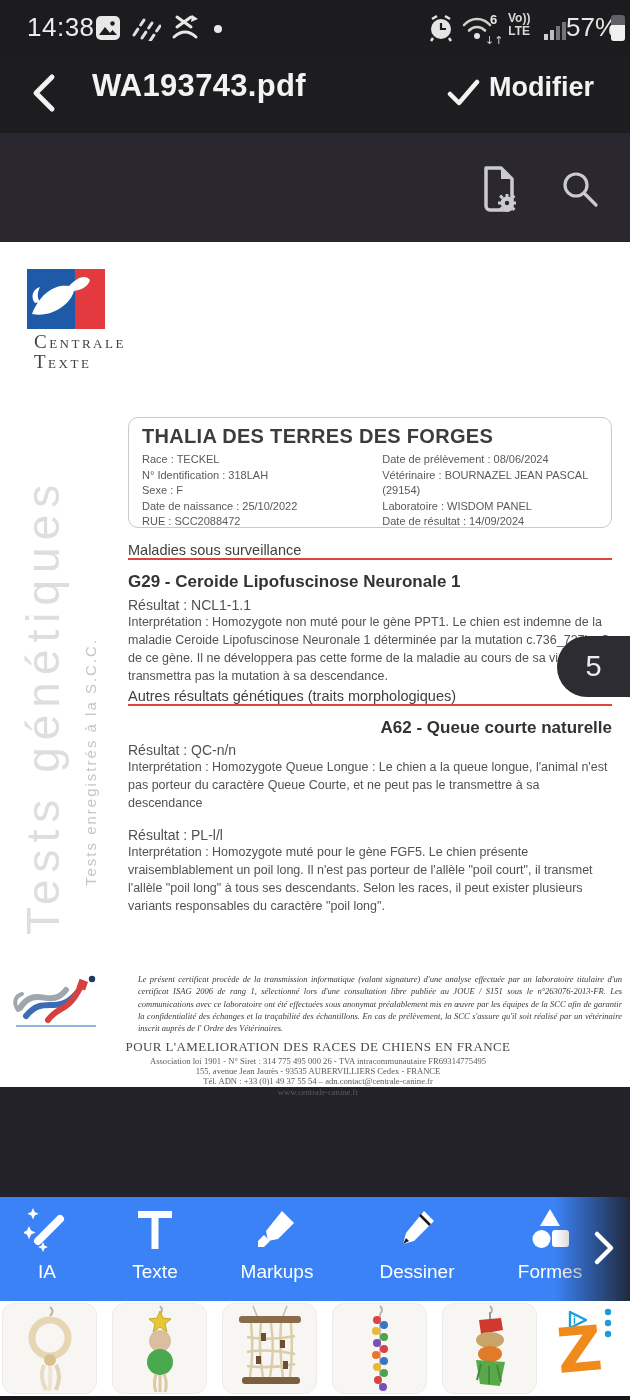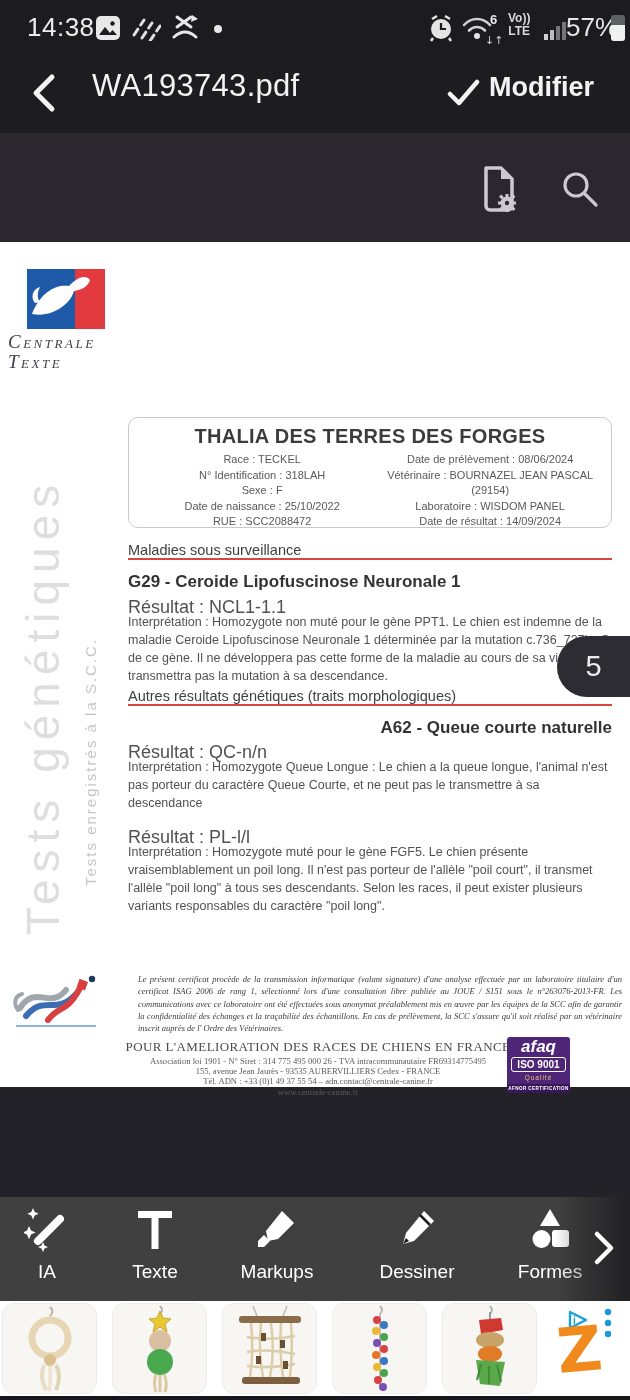--- a/index.html
+++ b/index.html
@@ -11,69 +11,69 @@
   .sb-time{position:absolute;left:27px;top:12px;font-size:26px;font-weight:500;color:#ececec;letter-spacing:0.5px;}
   .sb-icon{position:absolute;}
   .sb-volte{position:absolute;left:508px;top:12px;color:#d9d9d9;font-size:12px;font-weight:700;line-height:13px;text-align:center;}
   .sb-batt-pct{position:absolute;left:566px;top:12px;font-size:26px;color:#e6e6e6;font-weight:500;}
   .sb-battery{position:absolute;left:611px;top:15px;width:14px;height:26px;border-radius:3px;background:#5f5f66;overflow:hidden;}
   .sb-battery .fill{position:absolute;left:0;bottom:0;width:100%;height:62%;background:#f0f0f0;}
 
   
   .app-header{position:absolute;left:0;top:56px;width:630px;height:77px;background:#1d1c1f;}
   .hdr-back{position:absolute;left:28px;top:15px;}
-  .hdr-title{position:absolute;left:92px;top:12px;font-size:31px;font-weight:400;color:#f3f3f3;letter-spacing:0.3px;}
+  .hdr-title{position:absolute;left:92px;top:12px;font-size:31px;font-weight:700;color:#f3f3f3;letter-spacing:0.3px;}
   .hdr-check{position:absolute;left:447px;top:22px;}
   .hdr-modifier{position:absolute;left:489px;top:16px;font-size:27px;font-weight:700;color:#f3f3f3;}
 
   
   .doc-toolbar{position:absolute;left:0;top:133px;width:630px;height:109px;background:#2a282e;}
   .dt-doc{position:absolute;left:477px;top:32px;}
   .dt-search{position:absolute;left:559px;top:35px;}
 
   
   .page{position:absolute;left:0;top:242px;width:630px;height:845px;background:#ffffff;}
 
   .cc-logo{position:absolute;left:27px;top:27px;}
-  .cc-logo-text{position:absolute;left:8px;top:90px;font-family:"Liberation Serif",serif;font-variant:small-caps;font-size:19px;line-height:20px;letter-spacing:2.5px;color:#41414b;font-style:italic;}
+  .cc-logo-text{position:absolute;left:34px;top:90px;font-family:"Liberation Serif",serif;font-variant:small-caps;font-size:19px;line-height:20px;letter-spacing:2.5px;color:#41414b;}
 
   .wm-large{position:absolute;left:16px;top:168px;height:525px;writing-mode:vertical-rl;transform:rotate(180deg);font-size:46px;font-weight:300;letter-spacing:7px;color:#dedede;white-space:nowrap;}
   .wm-small{position:absolute;left:82px;top:292px;height:352px;writing-mode:vertical-rl;transform:rotate(180deg);font-size:15px;letter-spacing:2px;color:#c6c6c6;white-space:nowrap;}
 
-  .info-box{position:absolute;left:128px;top:175px;width:484px;height:111px;border:1px solid #c9c9c9;border-radius:10px;box-sizing:border-box;padding:7px 13px 5px 13px;text-align:center;}
+  .info-box{position:absolute;left:128px;top:175px;width:484px;height:111px;border:1px solid #c9c9c9;border-radius:10px;box-sizing:border-box;padding:7px 13px 5px 13px;}
   .info-name{font-size:20px;font-weight:600;color:#3c3c3c;letter-spacing:0.3px;}
   .info-cols{display:flex;margin-top:4px;}
   .info-col{font-size:11px;line-height:15.6px;color:#595959;}
   .info-col.left{width:245px;}
   .info-col.right{width:220px;}
 
   .section-head{position:absolute;left:128px;width:484px;font-size:14.5px;color:#3f3f3f;border-bottom:2px solid #d9473c;}
   .sec1{top:300px;}
   .sec2{top:446px;}
 
   .test-name{position:absolute;left:128px;width:484px;font-size:17px;font-weight:600;color:#333;}
-  .test-result{position:absolute;left:128px;width:484px;font-size:18px;color:#525252;}
+  .test-result{position:absolute;left:128px;width:484px;font-size:14px;color:#525252;}
   .test-interp{position:absolute;left:128px;width:482px;font-size:12.5px;line-height:18px;color:#525252;}
 
   .page-badge{position:absolute;right:0;top:394px;width:73px;height:61px;background:#2e2c33;border-radius:30px 0 0 30px;display:flex;align-items:center;justify-content:center;color:#ececec;font-size:29px;}
 
   .footer-dog{position:absolute;left:10px;top:726px;}
   .legal{position:absolute;left:128px;top:731px;width:484px;font-family:"Liberation Serif",serif;font-style:italic;font-size:8.5px;line-height:12.3px;color:#3a3a3a;text-align:justify;margin-left:10px;}
   .org-block{position:absolute;left:118px;top:797px;width:400px;text-align:center;font-family:"Liberation Serif",serif;color:#4a4a4a;}
   .org-title{font-size:13px;letter-spacing:0.4px;}
   .org-addr{font-size:8.6px;line-height:10.2px;color:#5a5a5a;margin-top:1px;}
 
   .afaq{position:absolute;left:507px;top:795px;width:63px;background:#4e2577;border-radius:3px 3px 0 0;text-align:center;overflow:hidden;}
   .afaq-brand{font-size:17px;font-weight:700;font-style:italic;color:#fff;line-height:18px;padding-top:1px;}
   .afaq-iso{margin:1px 4px;border:1px solid #fff;border-radius:3px;font-size:10px;font-weight:700;color:#fff;line-height:13px;}
   .afaq-quality{font-size:6.5px;color:#e3c77c;letter-spacing:1px;line-height:9px;padding-bottom:2px;}
   .afaq-afnor{background:#38175a;color:#fff;font-size:4.6px;font-weight:700;letter-spacing:0.4px;line-height:9px;}
 
   
-  .anno-bar{position:absolute;left:0;top:1197px;width:630px;height:104px;background:#404040;}
+  .anno-bar{position:absolute;left:0;top:1197px;width:630px;height:104px;background:#3b82f6;}
   .tb-item{position:absolute;top:10px;text-align:center;color:#fff;}
   .tb-item .lbl{font-size:19px;margin-top:4px;}
   .tb-fade{position:absolute;right:0;top:0;width:75px;height:104px;background:linear-gradient(to right,rgba(27,26,29,0),rgba(27,26,29,0.85));}
   .tb-chevron{position:absolute;left:592px;top:32px;}
 
   
   .ad-strip{position:absolute;left:0;top:1301px;width:630px;height:95px;background:#ffffff;}
   .ad-card{position:absolute;top:2px;width:95px;height:91px;background:#f7f6f3;border:1px solid #ececea;border-radius:12px;box-sizing:border-box;overflow:hidden;}
   .ad-right{position:absolute;left:545px;top:0;width:85px;height:95px;background:#fff;}
   .ad-z{position:absolute;left:12px;top:18px;font-size:62px;font-weight:800;color:#f08a1d;transform:rotate(-5deg);font-family:"DejaVu Sans",sans-serif;line-height:62px;}
@@ -250,26 +250,20 @@
     <div class="org-block">
       <div class="org-title">POUR L'AMELIORATION DES RACES DE CHIENS EN FRANCE</div>
       <div class="org-addr">
         <div>Association loi 1901 - N° Siret : 314 775 495 000 26 - TVA intracommunautaire FR69314775495</div>
         <div>155, avenue Jean Jaurès - 93535 AUBERVILLIERS Cedex - FRANCE</div>
         <div>Tél. ADN : +33 (0)1 49 37 55 54 – adn.contact@centrale-canine.fr</div>
         <div>www.centrale-canine.fr</div>
       </div>
     </div>
 
-    <div class="afaq">
-      <div class="afaq-brand">afaq</div>
-      <div class="afaq-iso">ISO 9001</div>
-      <div class="afaq-quality">Qualité</div>
-      <div class="afaq-afnor">AFNOR CERTIFICATION</div>
-    </div>
   </div>
 
   <div class="anno-bar">
 
     <div class="tb-item" style="left:12px;width:70px;">
       <svg width="46" height="46" viewBox="0 0 46 46">
         <line x1="14" y1="34" x2="36" y2="12" stroke="#fff" stroke-width="8" stroke-linecap="round"></line>
         <path d="M9 1 l1.7 4 4 1.7 -4 1.7 -1.7 4 -1.7 -4 -4 -1.7 4 -1.7 z" fill="#fff"></path>
         <path d="M5 19 l2 4.6 4.6 2 -4.6 2 -2 4.6 -2 -4.6 -4.6 -2 4.6 -2 z" fill="#fff"></path>
         <path d="M19 35 l1.5 3.5 3.5 1.5 -3.5 1.5 -1.5 3.5 -1.5 -3.5 -3.5 -1.5 3.5 -1.5 z" fill="#fff"></path>

